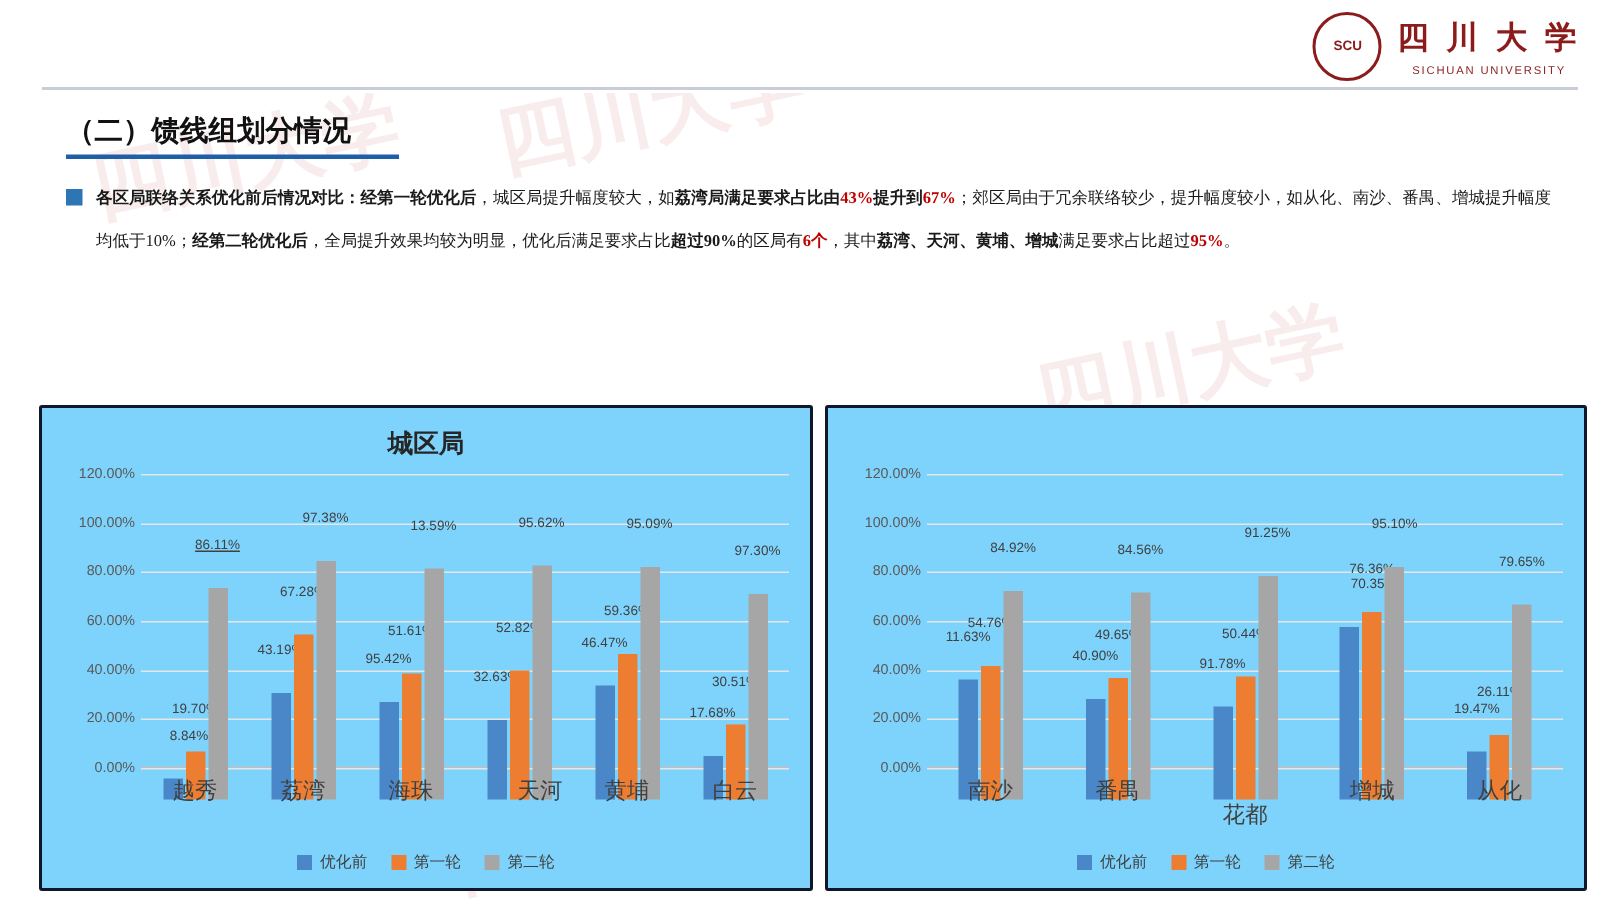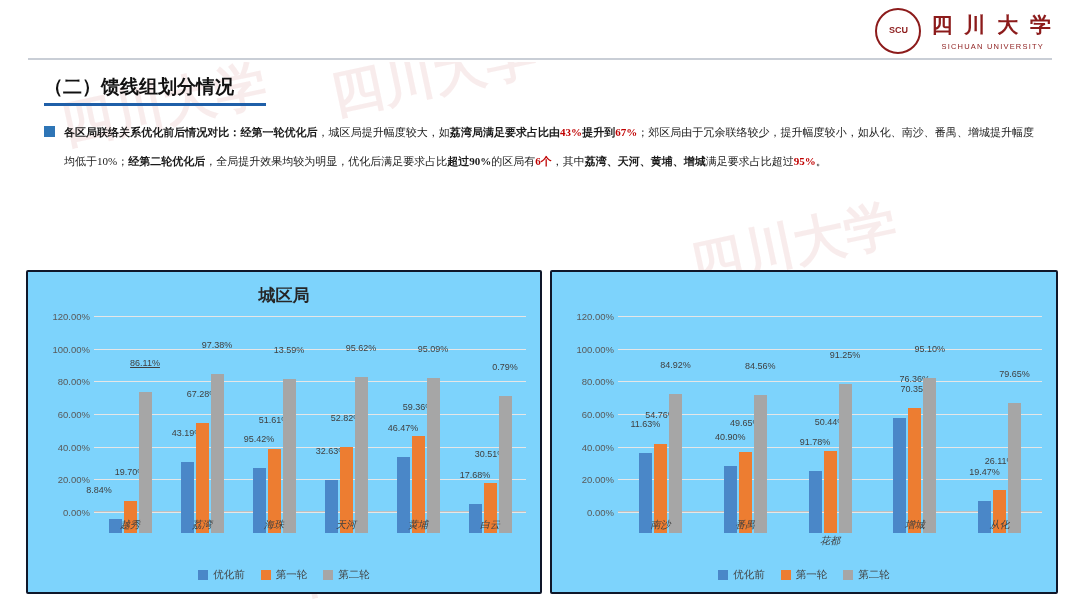--- a/index.html
+++ b/index.html
@@ -78,23 +78,22 @@
   .group{position:absolute;bottom:1px;height:195px;}
   .bar{position:absolute;bottom:0;}
   .bar.s0{background:#4a87c8;}
   .bar.s1{background:#ed7d31;}
   .bar.s2{background:#a6a6a6;}
   .blabel{
     position:absolute;font-size:9px;color:#404040;white-space:nowrap;
     transform:translateX(-50%);
   }
   .catlabel{
-    position:absolute;font-size:10px;color:#404040;white-space:nowrap;
+    position:absolute;font-size:15px;color:#404040;white-space:nowrap;
     transform:translateX(-50%);
-    font-style:italic;
   }
   .legend{
     position:absolute;bottom:10px;width:100%;
     display:flex;justify-content:center;align-items:center;gap:16px;
     font-size:10.5px;color:#404040;
   }
   .legend-item{display:flex;align-items:center;gap:5px;}
   .swatch{width:10px;height:10px;display:inline-block;}
   
   .wm{
@@ -149,21 +148,21 @@
         <div class="gridarea" style="left: 66px; width: 432px;">
           <div class="gridline" style="top: 196px;"></div>
           <div class="gridline" style="top: 163.333px;"></div>
           <div class="gridline" style="top: 130.667px;"></div>
           <div class="gridline" style="top: 98px;"></div>
           <div class="gridline" style="top: 65.3333px;"></div>
           <div class="gridline" style="top: 32.6667px;"></div>
           <div class="gridline" style="top: 0px;"></div>
           <div class="axisline"></div>
         </div>
-        <div class="blabel" style="left: 71px; top: 168.561px;">8.84%</div>
+        <div class="blabel" style="left: 98px; top: 168.561px;">8.84%</div>
         <div class="blabel" style="left: 102px; top: 150.823px;">19.70%</div>
         <div class="blabel" style="left: 117px; top: 42.3537px; text-decoration: underline;">86.11%</div>
         <div class="group" style="left: 80.5px; width: 43px;">
           <div class="bar s0" style="left: 0px; width: 13px; height: 14.4387px;"></div>
           <div class="bar s1" style="left: 15px; width: 13px; height: 32.1767px;"></div>
           <div class="bar s2" style="left: 30px; width: 13px; height: 140.646px;"></div>
         </div>
         <div class="catlabel" style="left: 102px; top: 202px;">越秀</div>
         <div class="blabel" style="left: 159px; top: 112.456px;">43.19%</div>
         <div class="blabel" style="left: 174px; top: 73.1093px;">67.28%</div>
@@ -184,33 +183,33 @@
         </div>
         <div class="catlabel" style="left: 246px; top: 202px;">海珠</div>
         <div class="blabel" style="left: 303px; top: 129.704px;">32.63%</div>
         <div class="blabel" style="left: 318px; top: 96.7273px;">52.82%</div>
         <div class="blabel" style="left: 333px; top: 26.8207px;">95.62%</div>
         <div class="group" style="left: 296.5px; width: 43px;">
           <div class="bar s0" style="left: 0px; width: 13px; height: 53.2957px;"></div>
           <div class="bar s1" style="left: 15px; width: 13px; height: 86.2727px;"></div>
           <div class="bar s2" style="left: 30px; width: 13px; height: 156.179px;"></div>
         </div>
-        <div class="catlabel" style="left: 318px; top: 202px;">天河</div>
+        <div class="catlabel" style="left: 332px; top: 202px;">天河</div>
         <div class="blabel" style="left: 375px; top: 107.099px;">46.47%</div>
         <div class="blabel" style="left: 390px; top: 86.0453px;">59.36%</div>
         <div class="blabel" style="left: 405px; top: 27.6863px;">95.09%</div>
         <div class="group" style="left: 368.5px; width: 43px;">
           <div class="bar s0" style="left: 0px; width: 13px; height: 75.901px;"></div>
           <div class="bar s1" style="left: 15px; width: 13px; height: 96.9547px;"></div>
           <div class="bar s2" style="left: 30px; width: 13px; height: 155.314px;"></div>
         </div>
         <div class="catlabel" style="left: 390px; top: 202px;">黄埔</div>
         <div class="blabel" style="left: 447px; top: 154.123px;">17.68%</div>
         <div class="blabel" style="left: 462px; top: 133.167px;">30.51%</div>
-        <div class="blabel" style="left: 477px; top: 45.6857px;">0.79%</div>
+        <div class="blabel" style="left: 477px; top: 45.6857px;">97.30%</div>
         <div class="group" style="left: 440.5px; width: 43px;">
           <div class="bar s0" style="left: 0px; width: 13px; height: 28.8773px;"></div>
           <div class="bar s1" style="left: 15px; width: 13px; height: 49.833px;"></div>
           <div class="bar s2" style="left: 30px; width: 13px; height: 137.314px;"></div>
         </div>
         <div class="catlabel" style="left: 462px; top: 202px;">白云</div>
       </div>
     <div class="legend" id="legend-0">
         <div class="legend-item">
           <span class="swatch" style="background: rgb(74, 135, 200);"></span>

